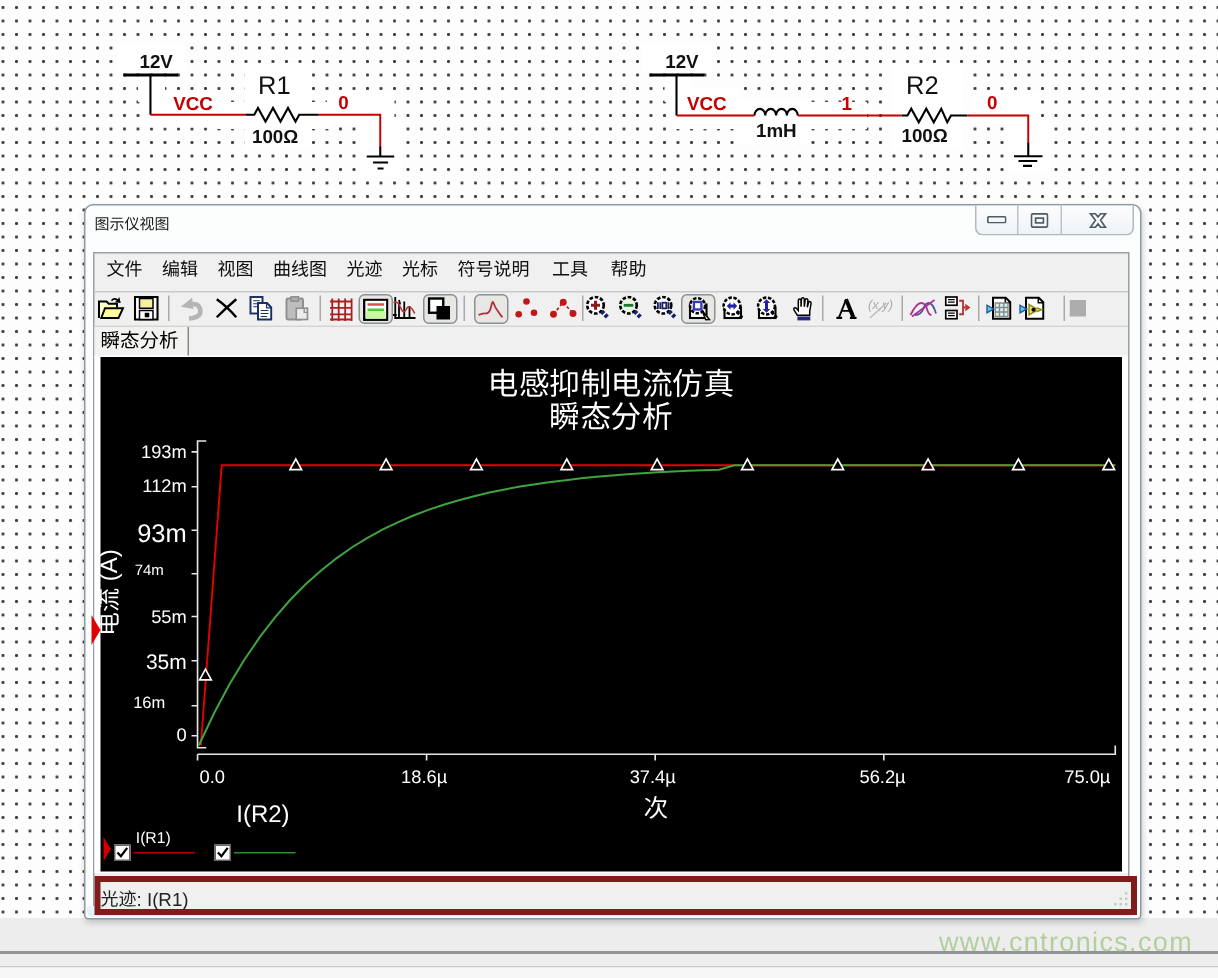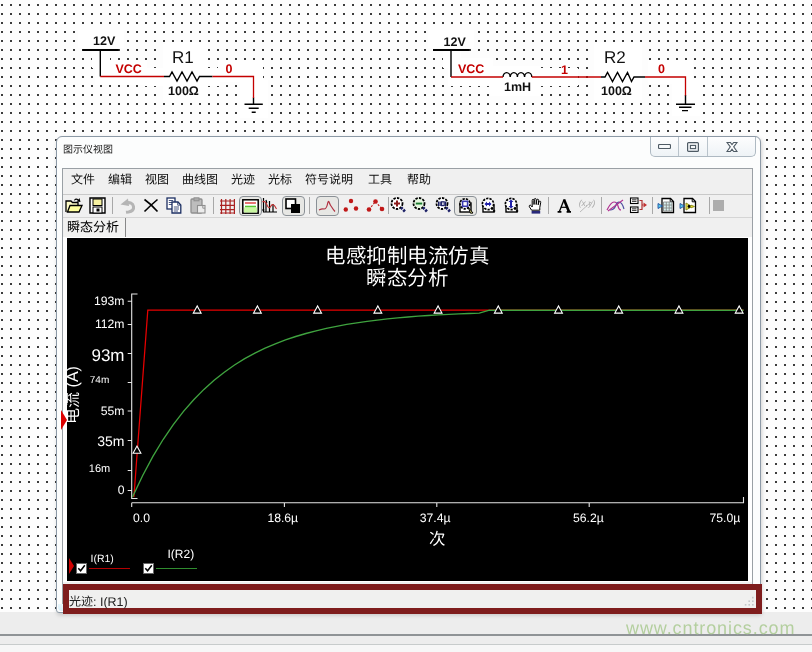--- a/index.html
+++ b/index.html
@@ -47,21 +47,21 @@
   
   #tabbar{position:absolute;left:0;top:49px;width:100%;height:21px;background:#f0f0f0;}
   #tab1{position:absolute;left:1px;top:0px;height:21px;width:62px;background:#f2f2f1;border-right:1px solid #888;
         display:flex;align-items:center;padding-left:3px;box-sizing:border-box;}
   #tab1 span{font-size:13px;color:#000;position:relative;top:-2px;}
   
   #chartwrap{position:absolute;left:0px;top:68px;width:689px;height:345px;background:#fff;}
   #chart{position:absolute;left:4px;top:1px;width:680.5px;height:343px;background:#000;}
   .cl{position:absolute;color:#fff;white-space:nowrap;}
   
-  #statusbar{position:absolute;left:0px;top:415px;width:687px;height:18px;background:#f0f0ef;border:6px solid #7f1d1d;box-sizing:content-box;}
+  #statusbar{position:absolute;left:0px;top:415px;width:687px;height:18px;background:#f0f0ef;border:4px solid #7f1d1d;box-sizing:content-box;}
   #statustext{position:absolute;left:0px;top:4.5px;font-size:12.5px;color:#222;}
   #grip{position:absolute;right:1px;top:5px;width:12px;height:12px;}
 </style>
 </head>
 <body>
 
 <div id="grid"></div>
 <div id="bottomband"></div>
 <div id="bline1"></div>
 <div id="bline2"></div>
@@ -506,21 +506,21 @@
               <path d="M1.3 4.3 L3.6 6.8 L7.8 1.2" stroke="#000" stroke-width="1.5" fill="none"></path>
             </svg>
           </div>
           <div class="cl" style="left:23.5px;top:315px;font-size:10.5px;">I(R1)</div>
           <div style="position:absolute;left:22px;top:329.5px;width:41px;height:1.8px;background:#b40000;"></div>
           <div style="position:absolute;left:76px;top:324.5px;width:9px;height:9px;background:#fff;border:1px solid #666;">
             <svg width="9" height="9" viewBox="0 0 9 9" style="display:block">
               <path d="M1.3 4.3 L3.6 6.8 L7.8 1.2" stroke="#000" stroke-width="1.5" fill="none"></path>
             </svg>
           </div>
-          <div class="cl" style="left:90.5px;top:309px;font-size:12px;margin-left:10px;">I(R2)</div>
+          <div class="cl" style="left:90.5px;top:297px;font-size:16px;">I(R2)</div>
           <div style="position:absolute;left:89px;top:329.5px;width:41px;height:1.8px;background:#2f8c2f;"></div>
           <div style="position:absolute;left:2px;top:319.5px;width:0;height:0;border-left:5.5px solid #d00000;border-top:8px solid transparent;border-bottom:8px solid transparent;"></div>
         </div>
     </div>
     <div id="statusbar">
       <div id="statustext"><svg width="12" height="12" viewBox="0 -880 1000 1000" style="display:inline-block;vertical-align:-0.12em;overflow:visible">
             <path d="M138 -766C189 -687 239 -582 256 -516L329 -544C310 -612 257 -714 206 -791ZM795 -802C767 -723 712 -612 669 -544L733 -519C777 -584 831 -687 873 -774ZM459 -840V-458H55V-387H322C306 -197 268 -55 34 16C51 31 73 61 81 80C333 -3 383 -167 401 -387H587V-32C587 54 611 78 701 78C719 78 826 78 846 78C931 78 951 35 960 -129C939 -135 907 -148 890 -161C886 -17 880 7 840 7C816 7 728 7 709 7C670 7 662 1 662 -32V-387H948V-458H535V-840Z" fill="currentColor"></path>
           </svg><svg width="12" height="12" viewBox="0 -880 1000 1000" style="display:inline-block;vertical-align:-0.12em;overflow:visible">
             <path d="M794 -520C842 -433 886 -318 898 -246L964 -268C951 -340 905 -453 855 -539ZM394 -541C371 -444 329 -348 274 -285C291 -277 322 -260 335 -250C389 -318 435 -421 462 -529ZM70 -735C132 -696 208 -639 244 -599L297 -650C259 -690 182 -745 119 -781ZM547 -822C571 -784 597 -736 613 -698H333V-629H521V-522C521 -389 507 -228 349 -102C367 -92 394 -70 407 -56C573 -193 591 -371 591 -521V-629H692V-144C692 -132 688 -129 676 -129C664 -129 624 -128 579 -129C589 -110 600 -82 603 -62C664 -62 704 -63 729 -74C755 -86 762 -106 762 -144V-629H953V-698H690L696 -700C682 -738 648 -800 617 -844ZM250 -490H51V-420H177V-100C134 -80 86 -38 39 14L89 79C139 13 189 -46 222 -46C245 -46 280 -13 320 12C389 55 472 67 594 67C701 67 871 62 939 57C941 35 952 -1 961 -21C859 -10 710 -2 596 -2C485 -2 402 -9 335 -51C295 -75 272 -96 250 -106Z" fill="currentColor"></path>
           </svg><span>: I(R1)</span></div>

